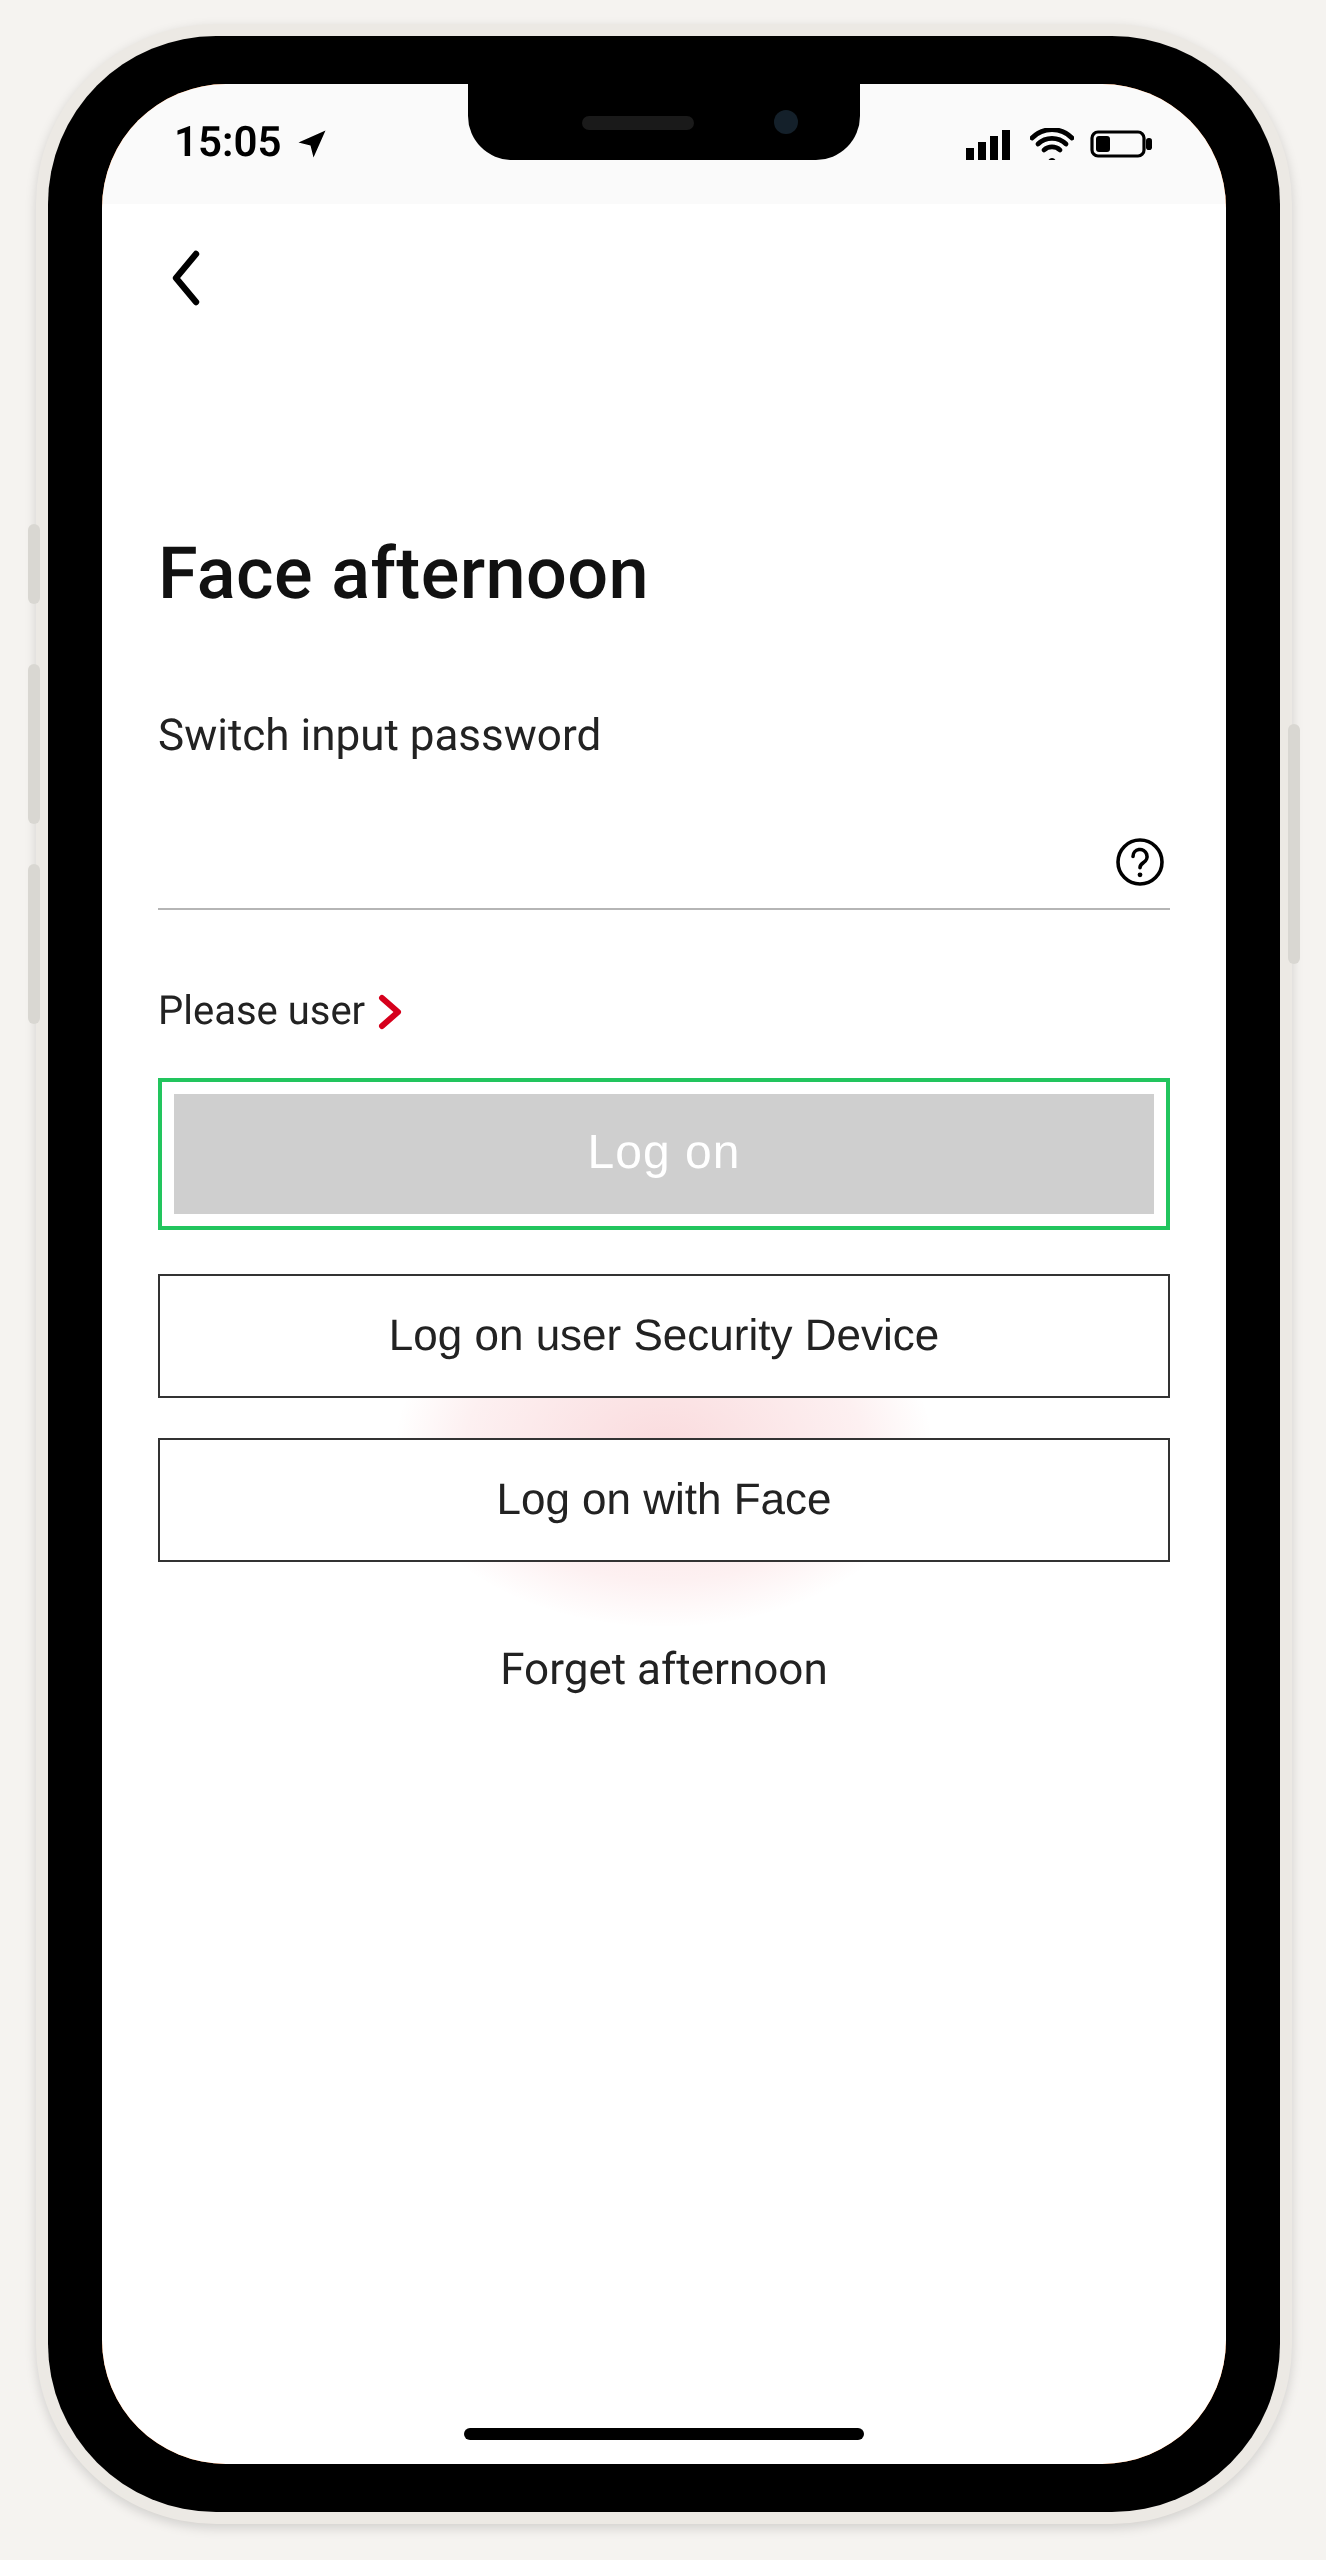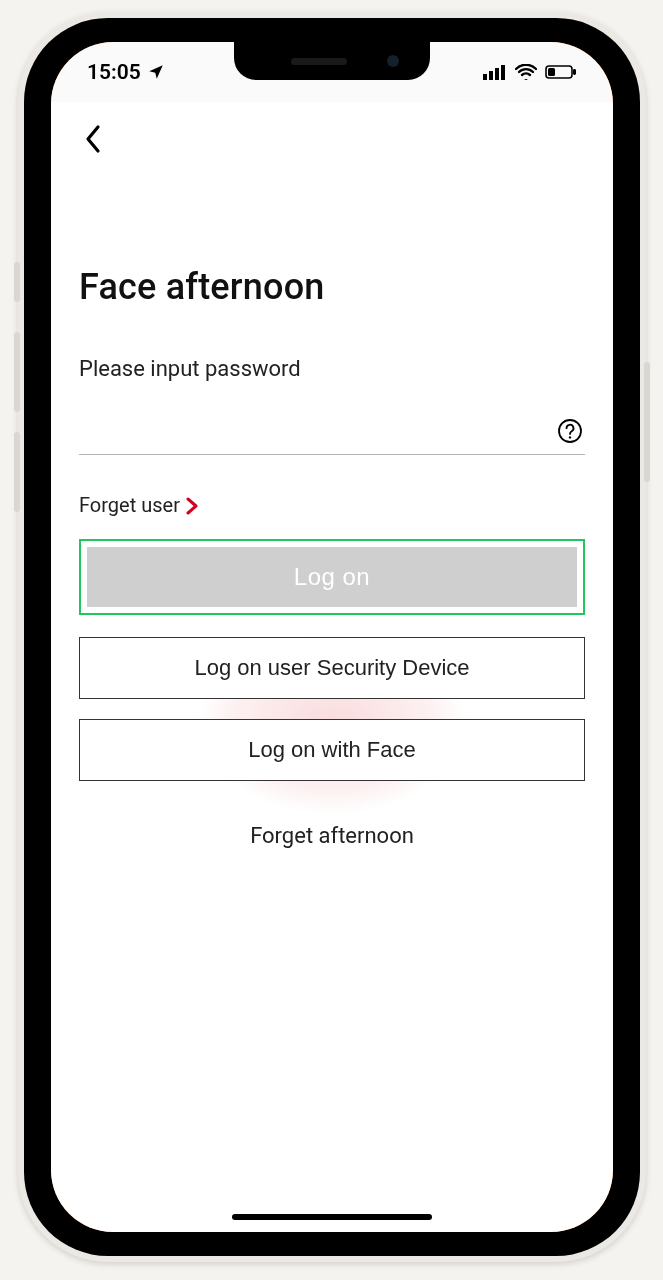--- a/index.html
+++ b/index.html
@@ -261,35 +261,35 @@
             <polyline points="15,3 5,15 15,27" fill="none" stroke="#000" stroke-width="3.2" stroke-linecap="round" stroke-linejoin="round"></polyline>
           </svg>
         </div>
       </div>
 
       <div class="content">
         <div class="halo"></div>
 
         <h1 class="greeting">Face afternoon</h1>
 
-        <div class="prompt">Please input password</div>
+        <div class="prompt">Switch input password</div>
 
         <div class="pw-row">
           <input class="pw-input" type="password" value="" style="">
           <div class="help-ic">
             <svg width="26" height="26" viewBox="0 0 26 26">
               <circle cx="13" cy="13" r="11" fill="none" stroke="#000" stroke-width="1.8"></circle>
               <path d="M9.5 10.2 a3.5 3.5 0 1 1 5.2 3.1 c-1.3 .8 -1.7 1.3 -1.7 2.6" fill="none" stroke="#000" stroke-width="1.8" stroke-linecap="round"></path>
               <circle cx="13" cy="19.4" r="1.2" fill="#000"></circle>
             </svg>
           </div>
         </div>
 
         <div class="switch-row">
-          <span>Forget user</span>
+          <span>Please user</span>
           <svg width="16" height="18" viewBox="0 0 16 18">
             <polyline points="4,2 12,9 4,16" fill="none" stroke="#d6001c" stroke-width="3" stroke-linecap="round" stroke-linejoin="round"></polyline>
           </svg>
         </div>
 
         <div class="btn-primary-wrap">
           <button class="btn-primary">Log on</button>
         </div>
 
         <button class="btn-outline">Log on user Security Device</button>

